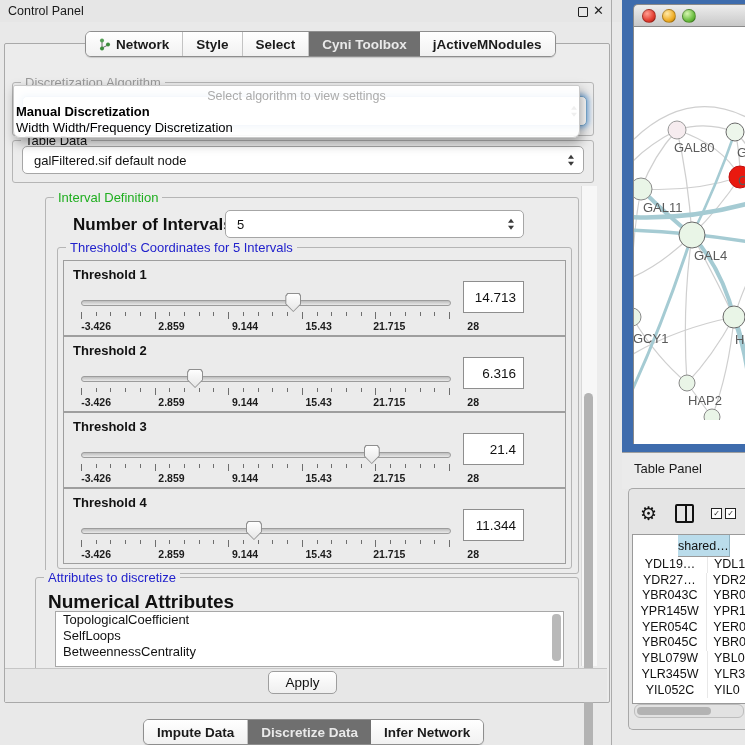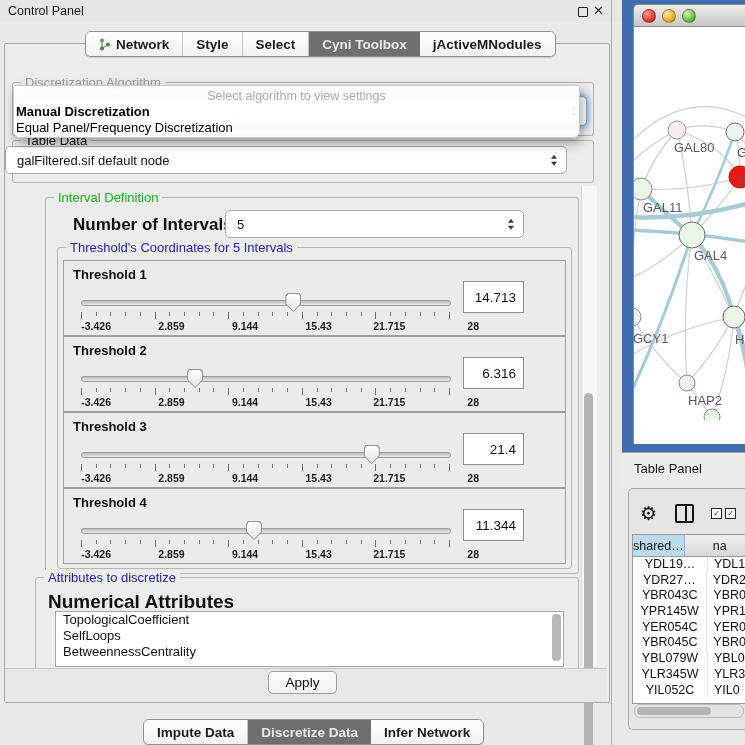--- a/index.html
+++ b/index.html
@@ -99,21 +99,21 @@
                border-right:none;border-radius:5px 0 0 5px;}
   #tp-toolbar{left:640px;top:498px;height:30px;display:flex;align-items:center;}
   #gear-icon{font-size:19px;color:#111;margin-right:18px;}
   #split-icon{width:15px;height:15px;border:2px solid #111;border-radius:2px;position:relative;margin-right:17px;}
   #split-icon .mid{position:absolute;left:50%;top:0;width:2px;height:100%;background:#111;}
   .cbx{width:9px;height:9px;border:1.5px solid #222;font-size:8px;line-height:9px;text-align:center;
        color:#222;margin-right:3px;background:#fff;}
   #tp-table{left:632px;top:534px;width:113px;height:168px;background:#fff;border:1px solid #9A9A9A;
             border-right:none;overflow:hidden;}
   #tp-header{display:flex;height:22px;}
-  .hcell{box-sizing:border-box;font-size:12.5px;display:flex;align-items:center;}
+  .hcell{box-sizing:border-box;font-size:12.5px;display:flex;align-items:center;margin-left:45px;}
   #hcell-shared{width:74px;background:#BADCEB;border-right:1px solid #8FB1C0;border-bottom:1px solid #999;
                 justify-content:center;}
   #hcell-name{width:80px;background:linear-gradient(#EFEFEF,#D8D8D8);border-bottom:1px solid #999;padding-left:28px;}
   .trow{display:flex;height:15.7px;font-size:12.5px;}
   .tc1{width:74px;text-align:center;border-right:1px solid #E8E8E8;}
   .tc2{padding-left:6px;}
   #hscroll{left:634px;top:704px;width:108px;height:12px;background:#E2E2E2;border:1px solid #BDBDBD;border-radius:6px;}
   #hscroll-thumb{position:absolute;left:2px;top:1.5px;width:74px;height:8px;background:#B3B3B3;border-radius:4px;}
 </style>
 </head>
@@ -162,27 +162,27 @@
   <div id="focused-combo" class="combo abs">
     <span class="stepper">
         <span class="up-tri"></span>
         <span class="down-tri"></span>
       </span>
   </div>
 
   <div id="algo-popup" class="abs">
     <span id="popup-placeholder">Select algorithm to view settings</span>
     <div class="popup-item first">Manual Discretization</div>
-    <div class="popup-item">Equal Panel/Frequency Discretization</div>
+    <div class="popup-item">Width Width/Frequency Discretization</div>
   </div>
 
   <div class="groupbox" style="left:12px;top:140px;width:580px;height:41px;">
     <span class="grouplab">Table Data</span>
   </div>
-  <div class="combo abs" style="left:5px;top:146px;width:560px;height:26px;">
+  <div class="combo abs" style="left:22px;top:146px;width:560px;height:26px;">
     <span class="cval">galFiltered.sif default node</span>
     <span class="stepper">
         <span class="up-tri"></span>
         <span class="down-tri"></span>
       </span>
   </div>
 
   <div id="vscroll-track" class="abs">
     <div id="vscroll-thumb" class="abs" style="left:2px;"></div>
   </div>

